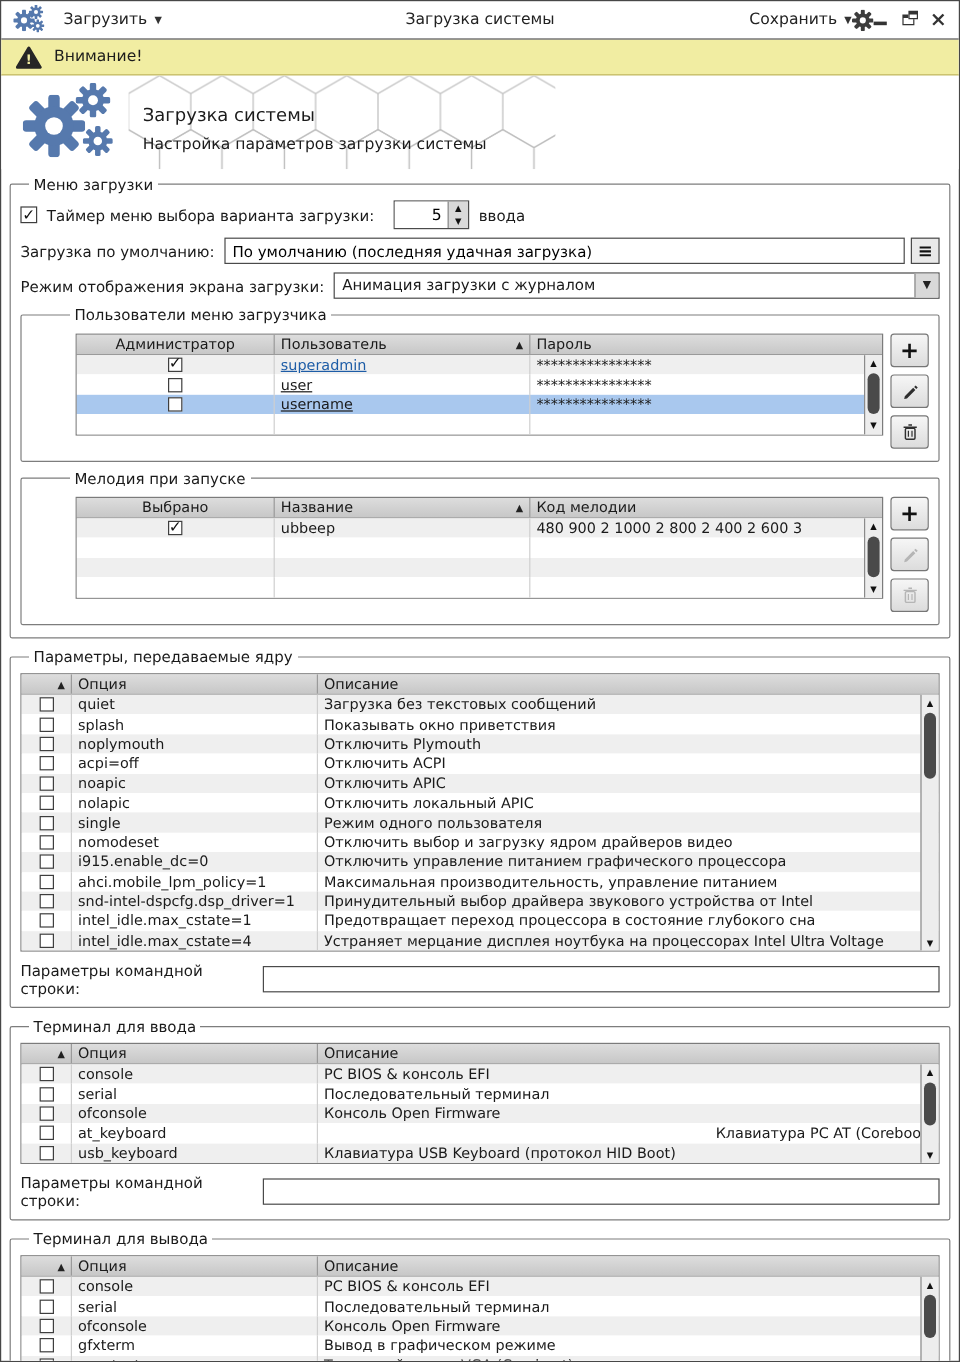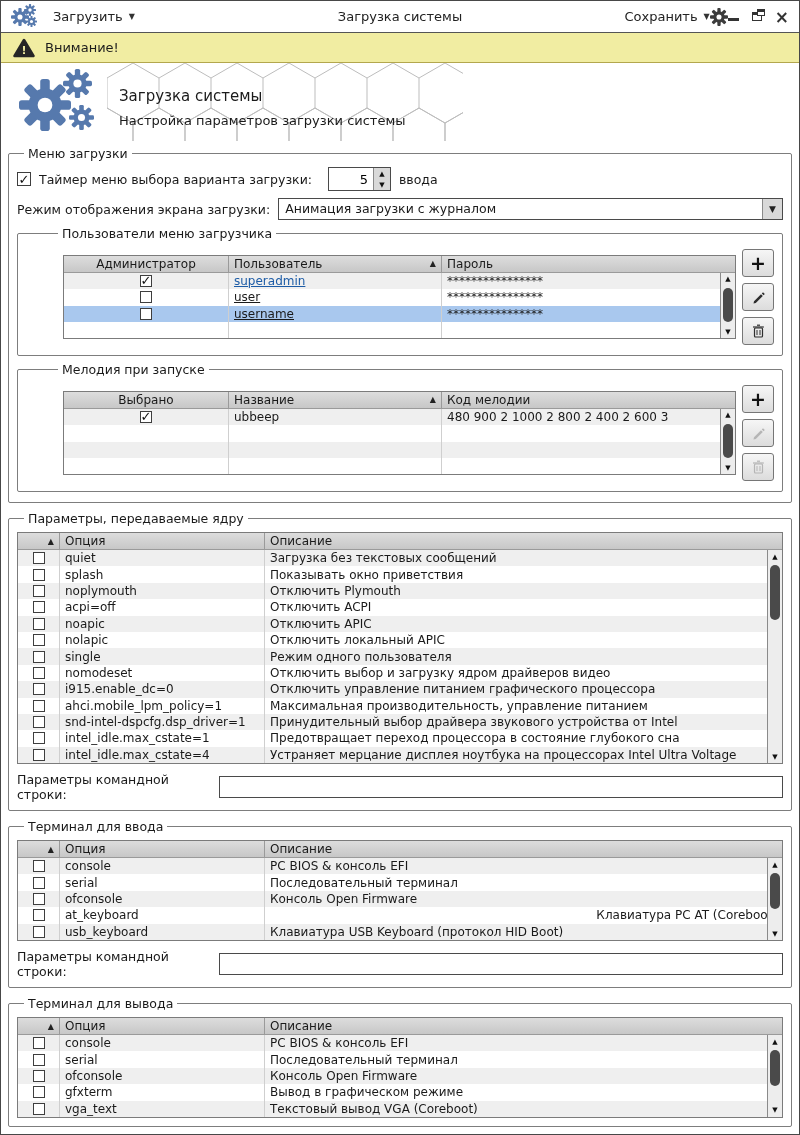--- a/index.html
+++ b/index.html
@@ -62,21 +62,21 @@
             font-family:inherit; outline:none; background:#fff; }
   .sq-btn { width:24px; height:22px; border:1px solid #4a4a4a; background:#e9e9e9; margin-left:5px;
             display:flex; align-items:center; justify-content:center; }
   .burger { font-size:15px; font-weight:bold; color:#111; line-height:1; }
   .combo { flex:1; height:22px; border:1px solid #4a4a4a; display:flex; background:#fff; }
   .combo .val { flex:1; font-size:12.5px; line-height:20px; padding:0 6px; overflow:hidden; white-space:nowrap; }
   .combo .drop { width:20px; background:#d9d9d9; border-left:1px solid #8a8a8a; display:flex;
                  align-items:center; justify-content:center; font-size:9px; color:#222; }
 
   
-  .tbl-wrap { display:flex; align-items:center;padding-left:12px; }
+  .tbl-wrap { display:flex; align-items:flex-start;padding-left:12px; }
   .tbl { flex:1; position:relative; border:1px solid #7b7b7b; background:#fff; }
   .thead { display:flex; height:17px; background:linear-gradient(#dddddd,#c7c7c7);
            border-bottom:1px solid #9a9a9a; }
   .th { display:flex; align-items:center; font-size:12px; padding:0 5px;
         border-right:1px solid #9a9a9a; overflow:hidden; white-space:nowrap; }
   .th.last { border-right:none; }
   .th.spread { justify-content:space-between; }
   .sort-arrow { font-size:8px; color:#222; margin-left:4px; }
   .tbody .trow { display:flex; height:16.4px; align-items:stretch; background:#fff; }
   .tbody .trow.odd { background:#efefef; }
@@ -195,20 +195,27 @@
         <div class="spin">
           <input value="5" style="">
           <div class="btns">
             <div class="sb">▲</div>
             <div class="sb">▼</div>
           </div>
         </div>
         <span class="lbl">ввода</span>
       </div>
 
+      <div class="frow">
+        <span class="lbl">Загрузка по умолчанию:</span>
+        <input class="tinput" value="По умолчанию (последняя удачная загрузка)" style="">
+        <div class="sq-btn">
+          <span class="burger">≡</span>
+        </div>
+      </div>
 
       <div class="frow" style="margin-bottom:2px">
         <span class="lbl">Режим отображения экрана загрузки:</span>
         <div class="combo">
           <div class="val">Анимация загрузки с журналом</div>
           <div class="drop">▼</div>
         </div>
       </div>
 
       <fieldset class="sub">

